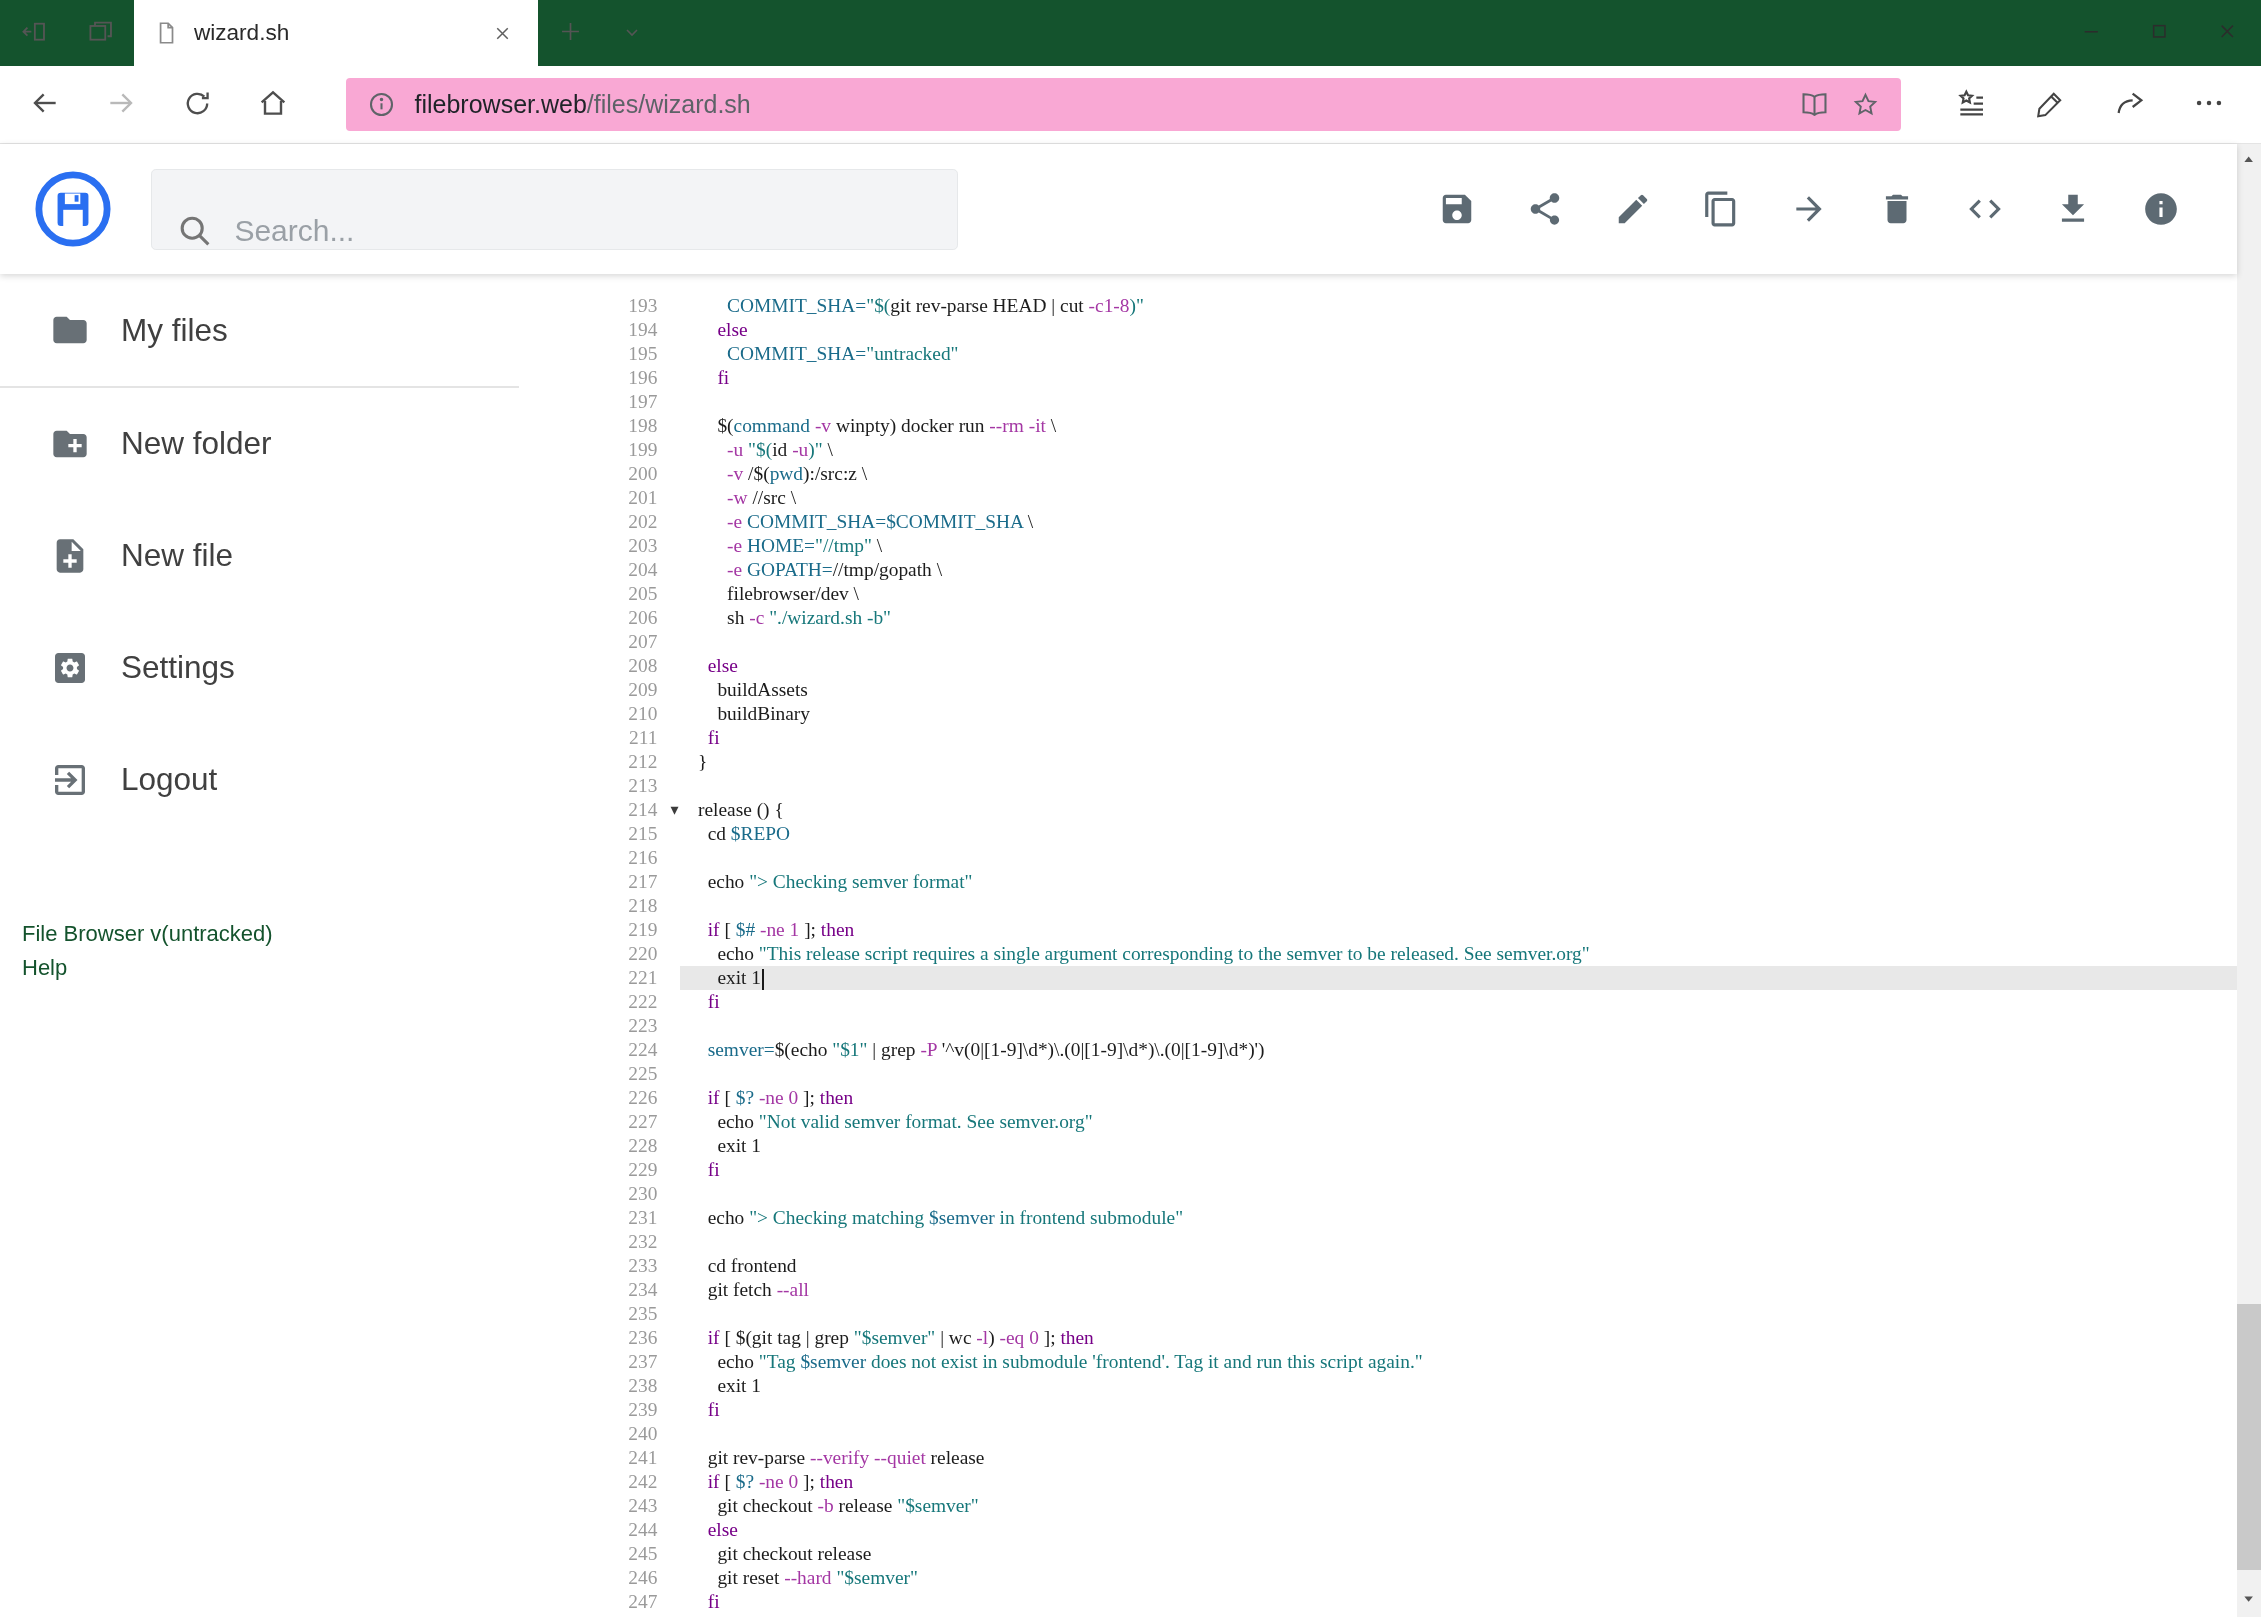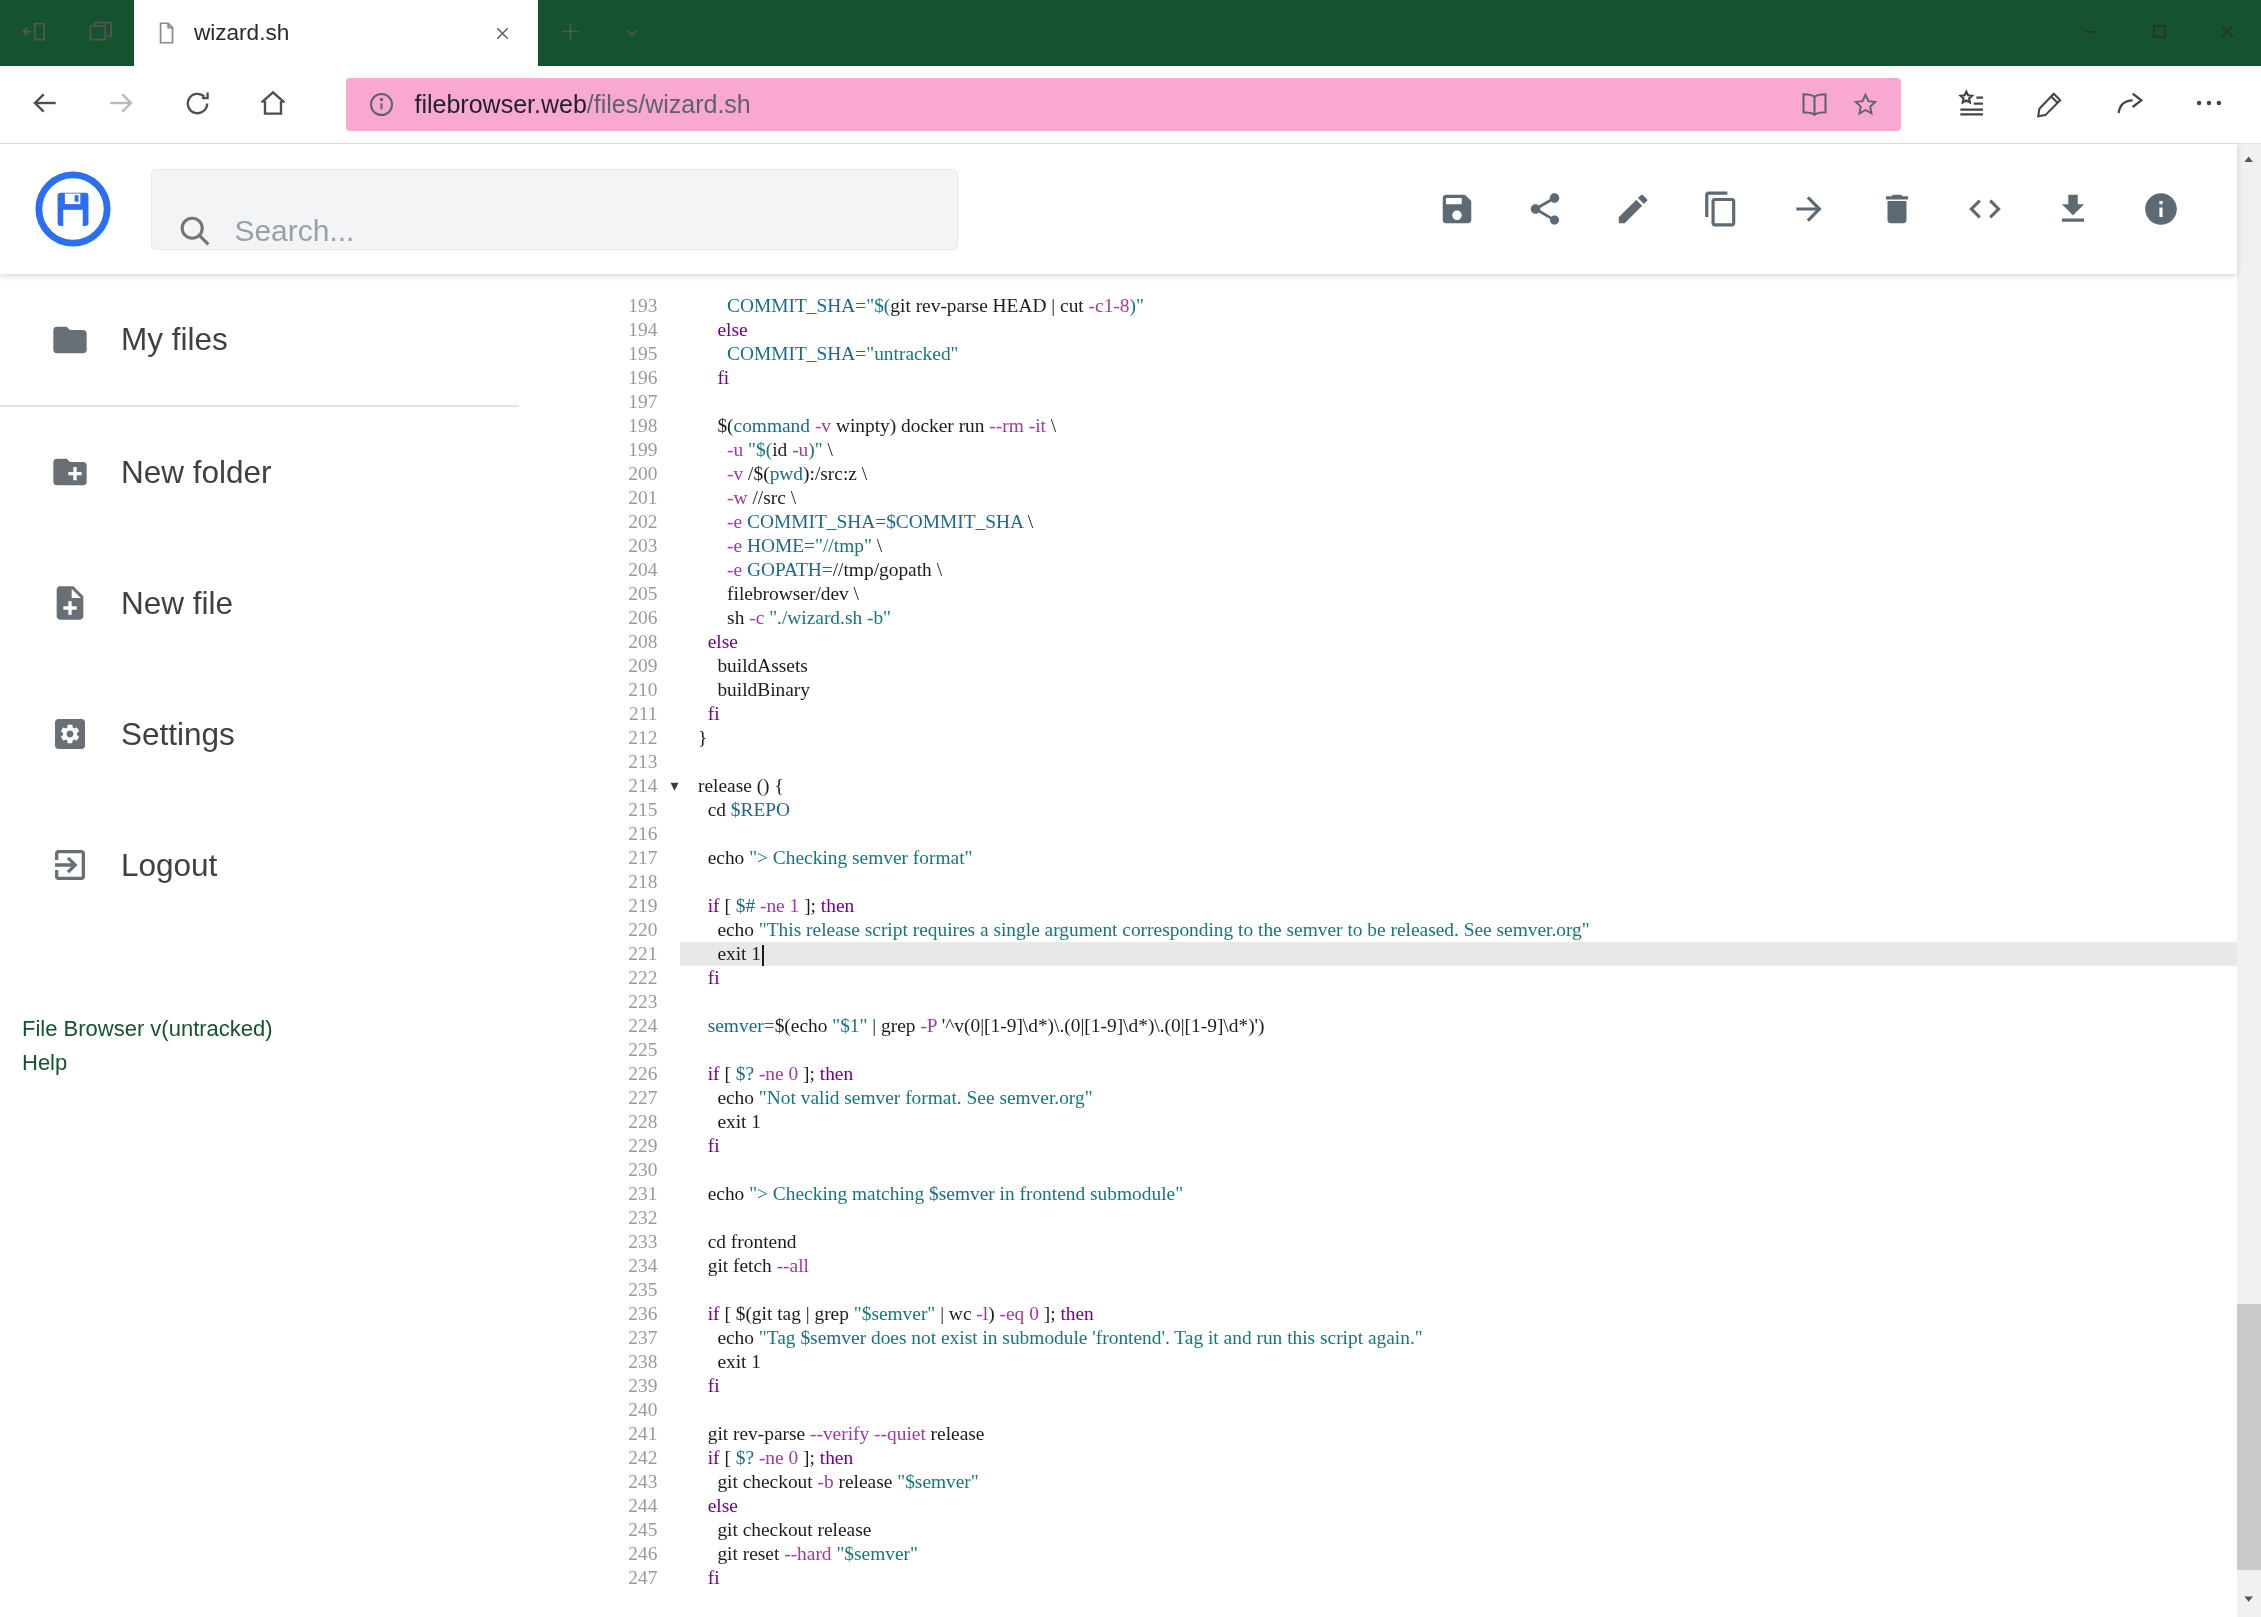--- a/index.html
+++ b/index.html
@@ -51,21 +51,21 @@
   .search-input{flex:1;border:none;outline:none;background:transparent;font-size:30px;color:#333;
                 font-family:"Liberation Sans",sans-serif;}
   .search-input::placeholder{color:#9aa0a6;}
   .toolbar{margin-left:auto;margin-right:57px;display:flex;align-items:center;gap:50px;}
   .tool-btn{width:38px;height:38px;color:#5d6a73;cursor:pointer;}
   .tool-btn svg{width:38px;height:38px;display:block;}
 
   
   .content{flex:1;display:flex;min-height:0;}
   .sidebar{width:519px;flex:none;display:flex;flex-direction:column;}
-  .side-item{height:131px;display:flex;align-items:center;gap:31px;padding-left:50px;color:#404040;font-size:31.5px;flex:none;}
+  .side-item{height:112px;display:flex;align-items:center;gap:31px;padding-left:50px;color:#404040;font-size:31.5px;flex:none;}
   .side-icon{width:40px;height:40px;color:#687076;flex:none;}
   .side-icon svg{width:40px;height:40px;display:block;}
   .side-divider{height:1.6px;background:#e4e4e4;flex:none;}
   .side-footer{margin-top:81px;padding-left:22px;font-size:22px;color:#14532d;line-height:34px;}
 
   .editor{flex:1;min-width:0;padding-top:20px;background:#fff;overflow:hidden;
           font-family:Liberation Serif, serif;font-size:19.4px;}
   .cm-line{display:flex;height:24px;line-height:24px;white-space:pre;}
   .cm-gutter{flex:none;width:161px;box-sizing:border-box;text-align:right;padding-right:22.6px;
              color:var(--c-line_number);position:relative;}
@@ -337,20 +337,21 @@
               <div class="cm-line"><span class="cm-gutter">197</span><span class="cm-code"></span></div>
               <div class="cm-line"><span class="cm-gutter">198</span><span class="cm-code"><span class="tok-p">    $(</span><span class="tok-v">command</span><span class="tok-p"> </span><span class="tok-a">-v</span><span class="tok-p"> winpty) docker run </span><span class="tok-a">--rm</span><span class="tok-p"> </span><span class="tok-a">-it</span><span class="tok-p"> \</span></span></div>
               <div class="cm-line"><span class="cm-gutter">199</span><span class="cm-code"><span class="tok-p">      </span><span class="tok-a">-u</span><span class="tok-p"> </span><span class="tok-s">"$(</span><span class="tok-p">id </span><span class="tok-a">-u</span><span class="tok-s">)"</span><span class="tok-p"> \</span></span></div>
               <div class="cm-line"><span class="cm-gutter">200</span><span class="cm-code"><span class="tok-p">      </span><span class="tok-a">-v</span><span class="tok-p"> /$(</span><span class="tok-v">pwd</span><span class="tok-p">):/src:z \</span></span></div>
               <div class="cm-line"><span class="cm-gutter">201</span><span class="cm-code"><span class="tok-p">      </span><span class="tok-a">-w</span><span class="tok-p"> //src \</span></span></div>
               <div class="cm-line"><span class="cm-gutter">202</span><span class="cm-code"><span class="tok-p">      </span><span class="tok-a">-e</span><span class="tok-p"> </span><span class="tok-v">COMMIT_SHA=$COMMIT_SHA</span><span class="tok-p"> \</span></span></div>
               <div class="cm-line"><span class="cm-gutter">203</span><span class="cm-code"><span class="tok-p">      </span><span class="tok-a">-e</span><span class="tok-p"> </span><span class="tok-v">HOME=</span><span class="tok-s">"//tmp"</span><span class="tok-p"> \</span></span></div>
               <div class="cm-line"><span class="cm-gutter">204</span><span class="cm-code"><span class="tok-p">      </span><span class="tok-a">-e</span><span class="tok-p"> </span><span class="tok-v">GOPATH=</span><span class="tok-p">//tmp/gopath \</span></span></div>
               <div class="cm-line"><span class="cm-gutter">205</span><span class="cm-code"><span class="tok-p">      filebrowser/dev \</span></span></div>
               <div class="cm-line"><span class="cm-gutter">206</span><span class="cm-code"><span class="tok-p">      sh </span><span class="tok-a">-c</span><span class="tok-p"> </span><span class="tok-s">"./wizard.sh -b"</span></span></div>
+              <div class="cm-line"><span class="cm-gutter">207</span><span class="cm-code"></span></div>
               <div class="cm-line"><span class="cm-gutter">208</span><span class="cm-code"><span class="tok-p">  </span><span class="tok-k">else</span></span></div>
               <div class="cm-line"><span class="cm-gutter">209</span><span class="cm-code"><span class="tok-p">    buildAssets</span></span></div>
               <div class="cm-line"><span class="cm-gutter">210</span><span class="cm-code"><span class="tok-p">    buildBinary</span></span></div>
               <div class="cm-line"><span class="cm-gutter">211</span><span class="cm-code"><span class="tok-p">  </span><span class="tok-k">fi</span></span></div>
               <div class="cm-line"><span class="cm-gutter">212</span><span class="cm-code"><span class="tok-p">}</span></span></div>
               <div class="cm-line"><span class="cm-gutter">213</span><span class="cm-code"></span></div>
               <div class="cm-line"><span class="cm-gutter">214<span class="fold">▾</span></span><span class="cm-code"><span class="tok-p">release () {</span></span></div>
               <div class="cm-line"><span class="cm-gutter">215</span><span class="cm-code"><span class="tok-p">  cd </span><span class="tok-v">$REPO</span></span></div>
               <div class="cm-line"><span class="cm-gutter">216</span><span class="cm-code"></span></div>
               <div class="cm-line"><span class="cm-gutter">217</span><span class="cm-code"><span class="tok-p">  echo </span><span class="tok-s">"&gt; Checking semver format"</span></span></div>

